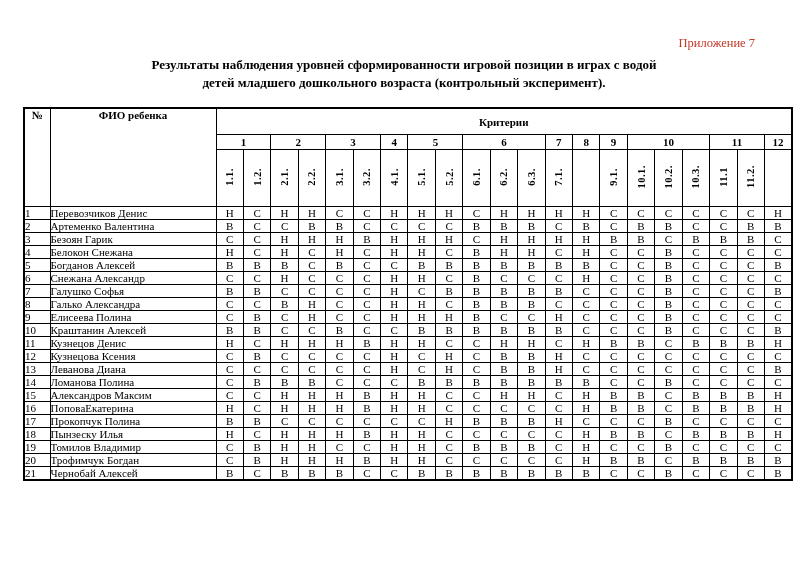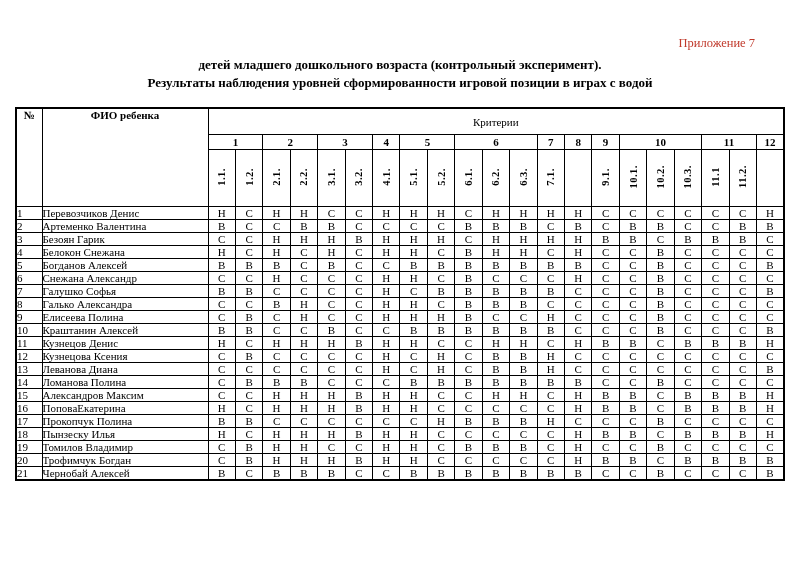--- a/index.html
+++ b/index.html
@@ -3,21 +3,21 @@
 <meta charset="utf-8">
 <style>
   * { box-sizing: border-box; }
   html, body {
     margin: 0; padding: 0;
     width: 800px; height: 566px;
     background: #ffffff;
     font-family: "Liberation Serif", "DejaVu Serif", serif;
     color: #000;
   }
-  .page { padding-top: 36px; }
+  .page { padding-top: 36px; padding-left: 8px; }
   .corner-labels {
     text-align: right;
     padding-right: 45px;
     font-size: 12.5px;
     line-height: 1.22;
   }
   .corner-labels div { white-space: nowrap; }
   .doc-title {
     margin-top: 5px;
     text-align: center;
@@ -31,21 +31,21 @@
     border-collapse: collapse;
     table-layout: fixed;
     border: 2px solid #000;
   }
   table.results th, table.results td {
     border: 1px solid #000;
     padding: 0;
     font-size: 11px;
     overflow: hidden;
   }
-  th.criteria-th { height: 26px; font-weight: normal; font-size: 11.5px; text-align: center; }
+  th.criteria-th { height: 26px; font-weight: bold; font-size: 11.5px; text-align: center; }
   th.corner-th {
     vertical-align: top; padding-top: 12px;
     font-weight: bold; font-size: 11.5px; text-align: center;
   }
   th.group-th { height: 15px; font-weight: bold; font-size: 11.5px; text-align: center; }
   th.sub-th { height: 57px; vertical-align: middle; text-align: center; }
   .vert {
     display: inline-block;
     writing-mode: vertical-rl;
     transform: rotate(180deg);
@@ -61,22 +61,22 @@
 </head>
 <body>
 
 <div class="page">
 
   <div class="corner-labels" style="color: rgb(192, 57, 43);">
     <div>Приложение 7</div>
   </div>
 
   <div class="doc-title">
+    <div>Результаты наблюдения уровней сформированности  игровой позиции в играх с водой</div>
     <div>детей младшего дошкольного возраста (контрольный эксперимент).</div>
-    <div>Результаты наблюдения уровней сформированности  игровой позиции в играх с водой</div>
   </div>
 
   <table class="results">
     <colgroup>
       <col style="width:26px">
       <col style="width:166px">
     <col>
         <col>
         <col>
         <col>

